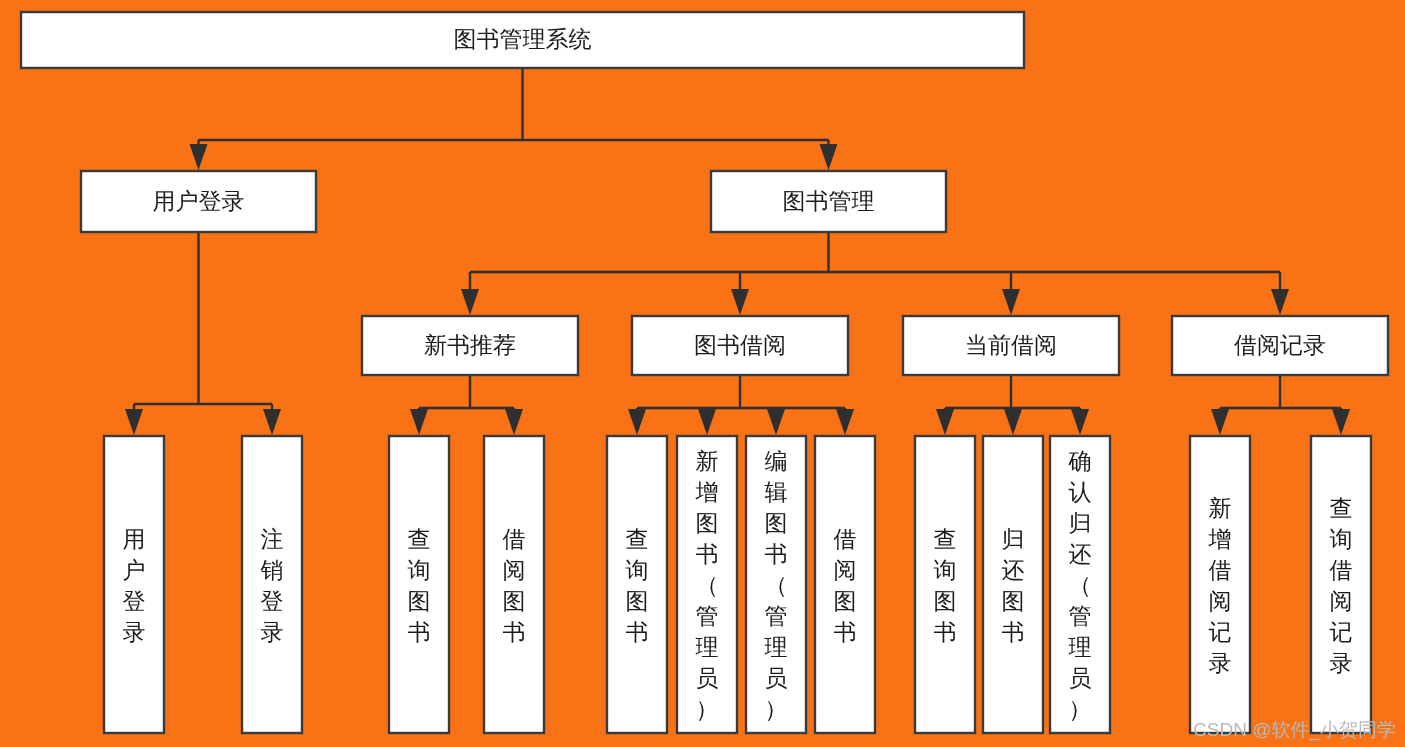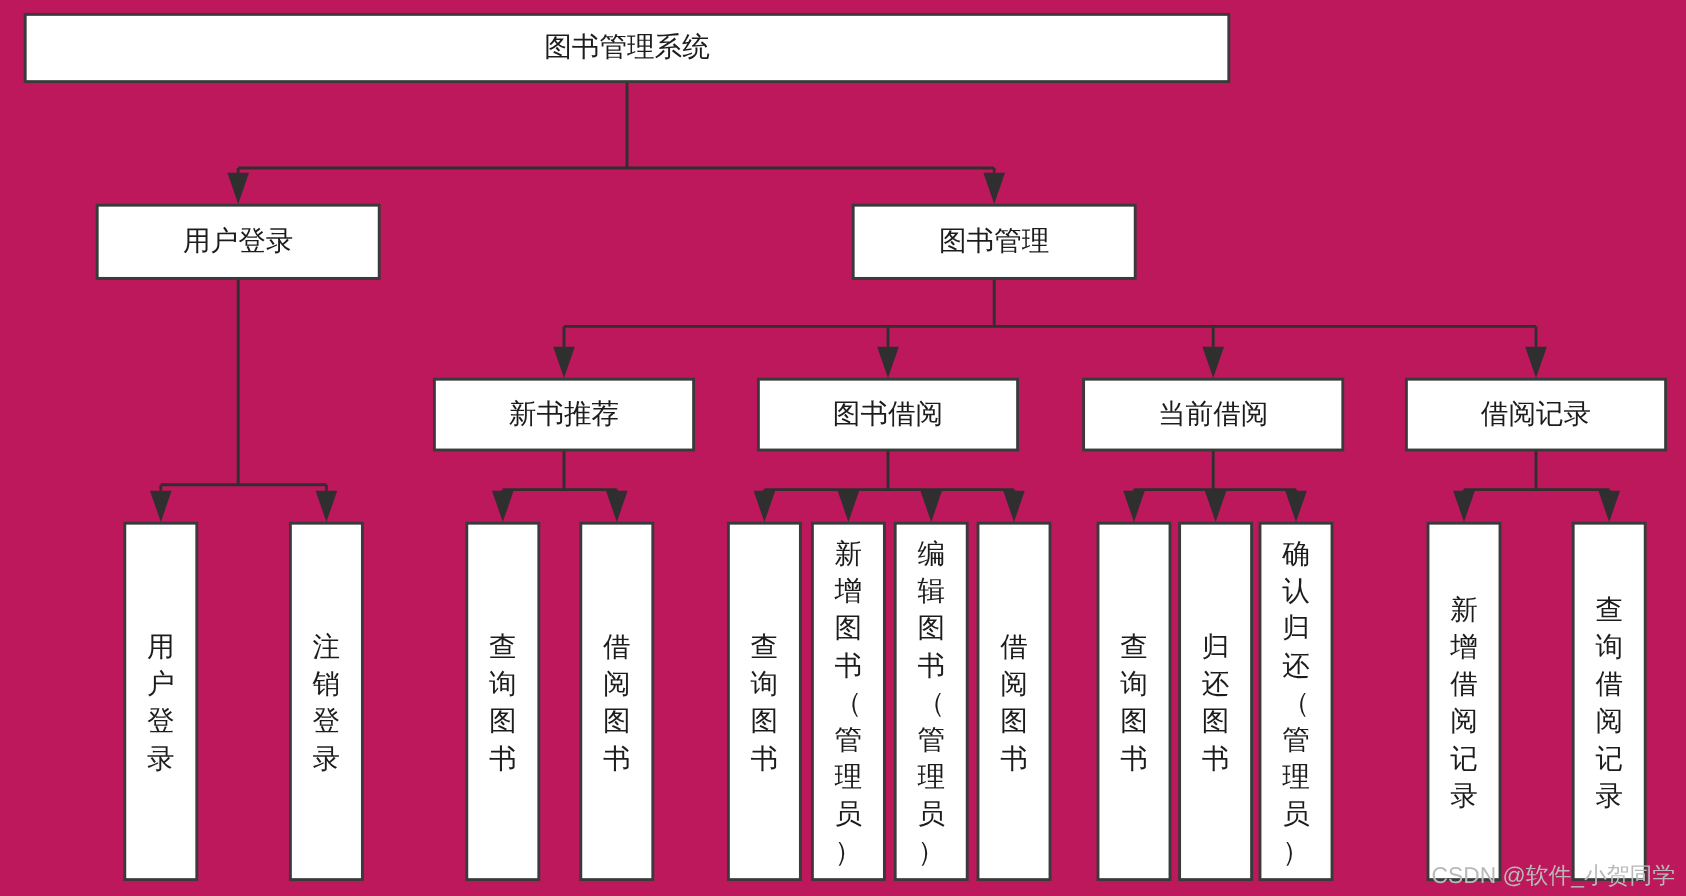--- a/index.html
+++ b/index.html
@@ -8,21 +8,21 @@
     padding: 0;
     background: #ffffff;
   }
   body {
     font-family: "Liberation Sans", "DejaVu Sans", sans-serif;
   }
   #diagram-root {
     position: relative;
     width: 1405px;
     height: 747px;
-    background: #be185d;
+    background: #f97316;
     overflow: hidden;
   }
   svg.diagram-canvas {
     position: absolute;
     left: 0;
     top: 0;
     width: 1405px;
     height: 747px;
     display: block;
   }

